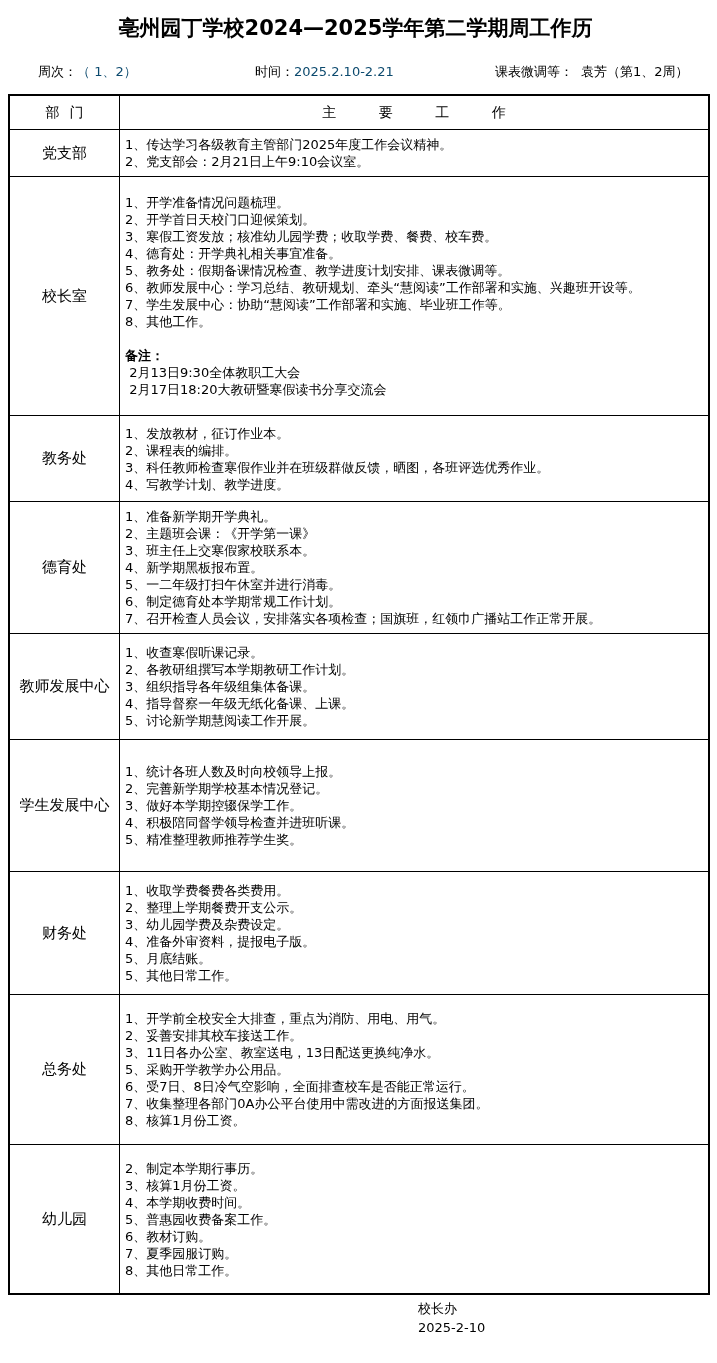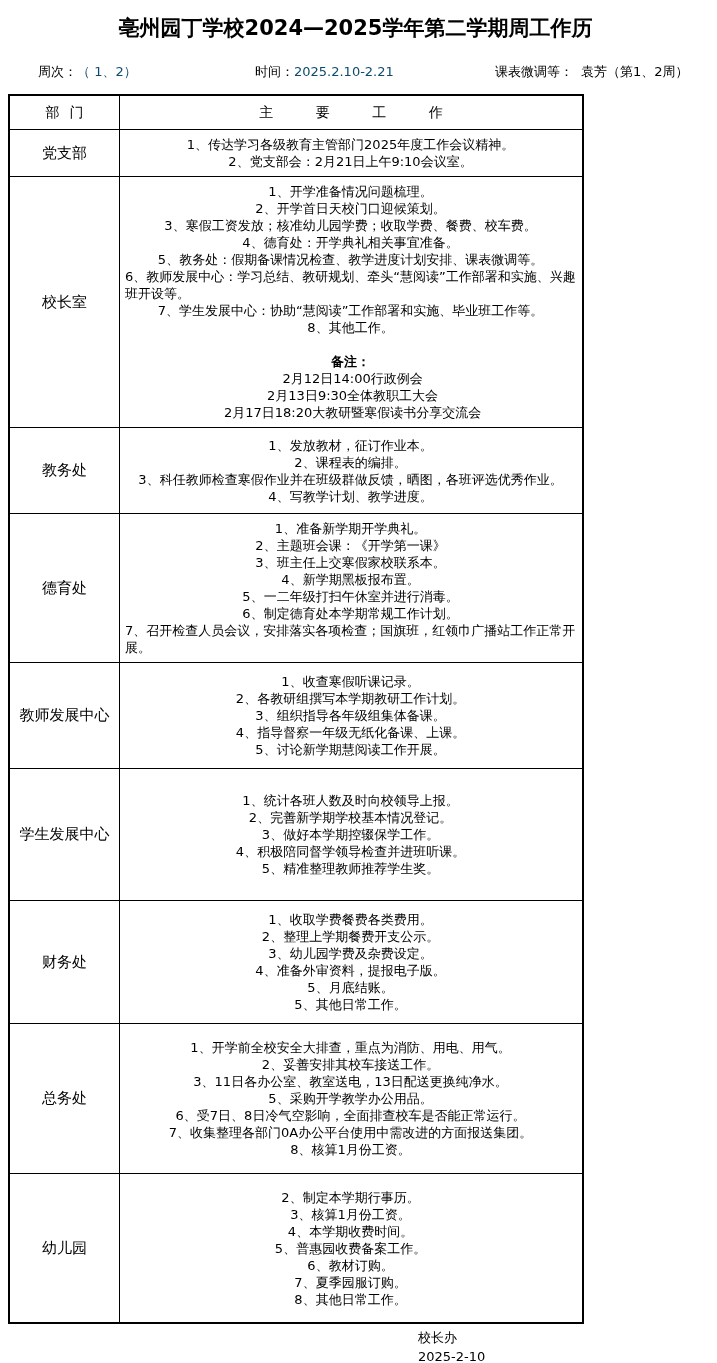--- a/index.html
+++ b/index.html
@@ -14,34 +14,34 @@
   }
   .meta{position:relative;height:20px;margin-top:20px;font-size:13px;line-height:20px;}
   .meta-item{position:absolute;top:0;white-space:nowrap;}
   .meta-week{left:38px;}
   .meta-time{left:255px;}
   .meta-duty{left:495px;}
   .red{color:#0c4a6e;}
   .duty-value{margin-left:8px;text-align:right;}
 
   .worktable{
-    margin:12px 0 0 8px;width:576px;box-sizing:border-box;
+    margin:12px 0 0 8px;width:702px;box-sizing:border-box;
     border:2px solid #000;background:#fff;
   }
   .row{display:flex;box-sizing:border-box;}
   .row + .row{border-top:1px solid #000;}
   .cell{box-sizing:border-box;}
   .dept-col{
     width:110px;flex:0 0 110px;border-right:1px solid #000;
     display:flex;align-items:center;justify-content:center;
     font-size:15px;text-align:center;
   }
   .main-col{
     flex:1;display:flex;flex-direction:column;justify-content:center;
-    padding:6px 6px 6px 5px;font-size:13px;line-height:17px;align-items:center;
+    padding:6px 6px 6px 5px;font-size:13px;line-height:17px;
   }
   .header-row .dept-col{letter-spacing:10px;padding-left:10px;font-size:14px;}
   .header-row .main-col{
     align-items:center;justify-content:center;
     font-size:14px;word-spacing:38px;white-space:nowrap;padding:0;
   }
   .line{min-height:17px;white-space:pre-wrap;}
   .line.bold{font-weight:bold;}
 
   
@@ -90,21 +90,20 @@
         <div class="line">1、开学准备情况问题梳理。</div>
         <div class="line">2、开学首日天校门口迎候策划。</div>
         <div class="line">3、寒假工资发放；核准幼儿园学费；收取学费、餐费、校车费。</div>
         <div class="line">4、德育处：开学典礼相关事宜准备。</div>
         <div class="line">5、教务处：假期备课情况检查、教学进度计划安排、课表微调等。</div>
         <div class="line">6、教师发展中心：学习总结、教研规划、牵头“慧阅读”工作部署和实施、兴趣班开设等。</div>
         <div class="line">7、学生发展中心：协助“慧阅读”工作部署和实施、毕业班工作等。</div>
         <div class="line">8、其他工作。</div>
         <div class="line"></div>
         <div class="line bold">备注：</div>
-        <div class="line"> 2月12日14:00行政例会</div>
         <div class="line"> 2月13日9:30全体教职工大会</div>
         <div class="line"> 2月17日18:20大教研暨寒假读书分享交流会</div>
       </div>
     </div>
     <div class="row">
       <div class="cell dept-col">教务处</div>
       <div class="cell main-col">
         <div class="line">1、发放教材，征订作业本。</div>
         <div class="line">2、课程表的编排。</div>
         <div class="line">3、科任教师检查寒假作业并在班级群做反馈，晒图，各班评选优秀作业。</div>

